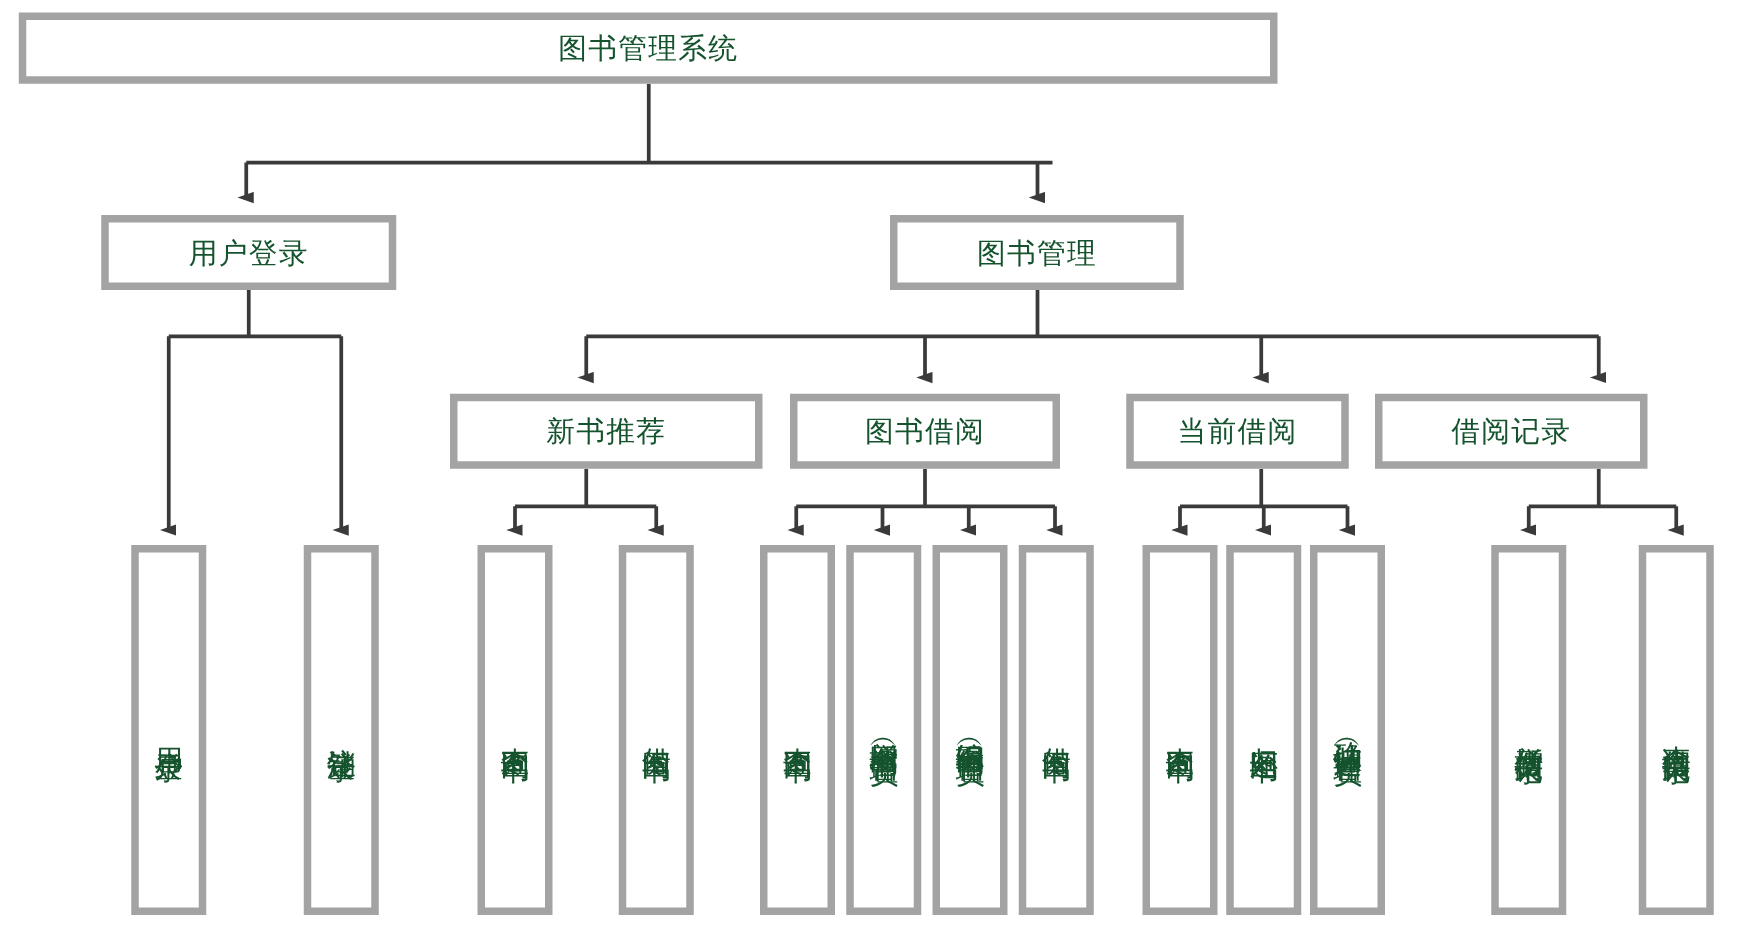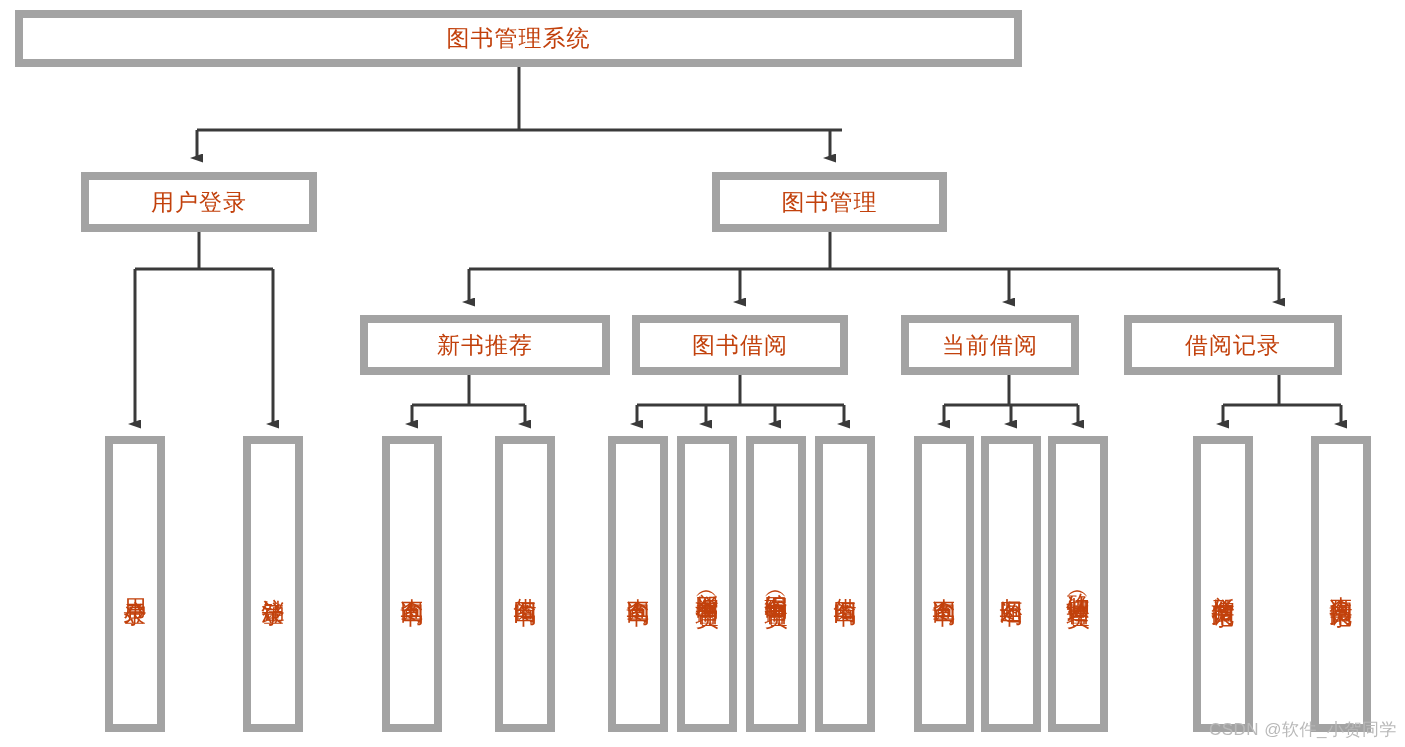--- a/index.html
+++ b/index.html
@@ -22,25 +22,25 @@
     left: 0;
     top: 0;
     width: 1405px;
     height: 747px;
     pointer-events: none;
   }
   .node {
     position: absolute;
     box-sizing: border-box;
     background: #ffffff;
-    border: 8px solid #a3a3a3;
+    border: 6px solid #a3a3a3;
     display: flex;
     align-items: center;
     justify-content: center;
-    color: #c2410c;
+    color: #14532d;
   }
   .node.horiz {
     font-size: 23px;
     letter-spacing: 1px;
     line-height: 1;
   }
   .node.vert {
     writing-mode: vertical-rl;
     text-orientation: upright;
     font-size: 23px;
@@ -135,21 +135,21 @@
 
   <div class="node horiz" style="left:360px; top:315px; width:250px; height:60px;">
     <span>新书推荐</span>
   </div>
   <div class="node horiz" style="left:632px; top:315px; width:216px; height:60px;align-items:center;">
     <span>图书借阅</span>
   </div>
   <div class="node horiz" style="left:901px; top:315px; width:178px; height:60px;">
     <span>当前借阅</span>
   </div>
-  <div class="node horiz" style="left:1124px; top:315px; width:218px; height:60px;">
+  <div class="node horiz" style="left:1100px; top:315px; width:218px; height:60px;">
     <span>借阅记录</span>
   </div>
 
   <div class="node vert" style="left:105px; top:436px; width:60px; height:296px;">
     <span class="vtext">用户登录</span>
   </div>
   <div class="node vert" style="left:243px; top:436px; width:60px; height:296px;">
     <span class="vtext">注销登录</span>
   </div>
 
@@ -183,15 +183,14 @@
     <span class="vtext">确认归还（管理员）</span>
   </div>
 
   <div class="node vert" style="left:1193px; top:436px; width:60px; height:296px;">
     <span class="vtext">新增借阅记录</span>
   </div>
   <div class="node vert" style="left:1311px; top:436px; width:60px; height:296px;">
     <span class="vtext">查询借阅记录</span>
   </div>
 
-  <div id="watermark">CSDN @软件_小贺同学</div>
 
 </div>
 
 </body></html>

